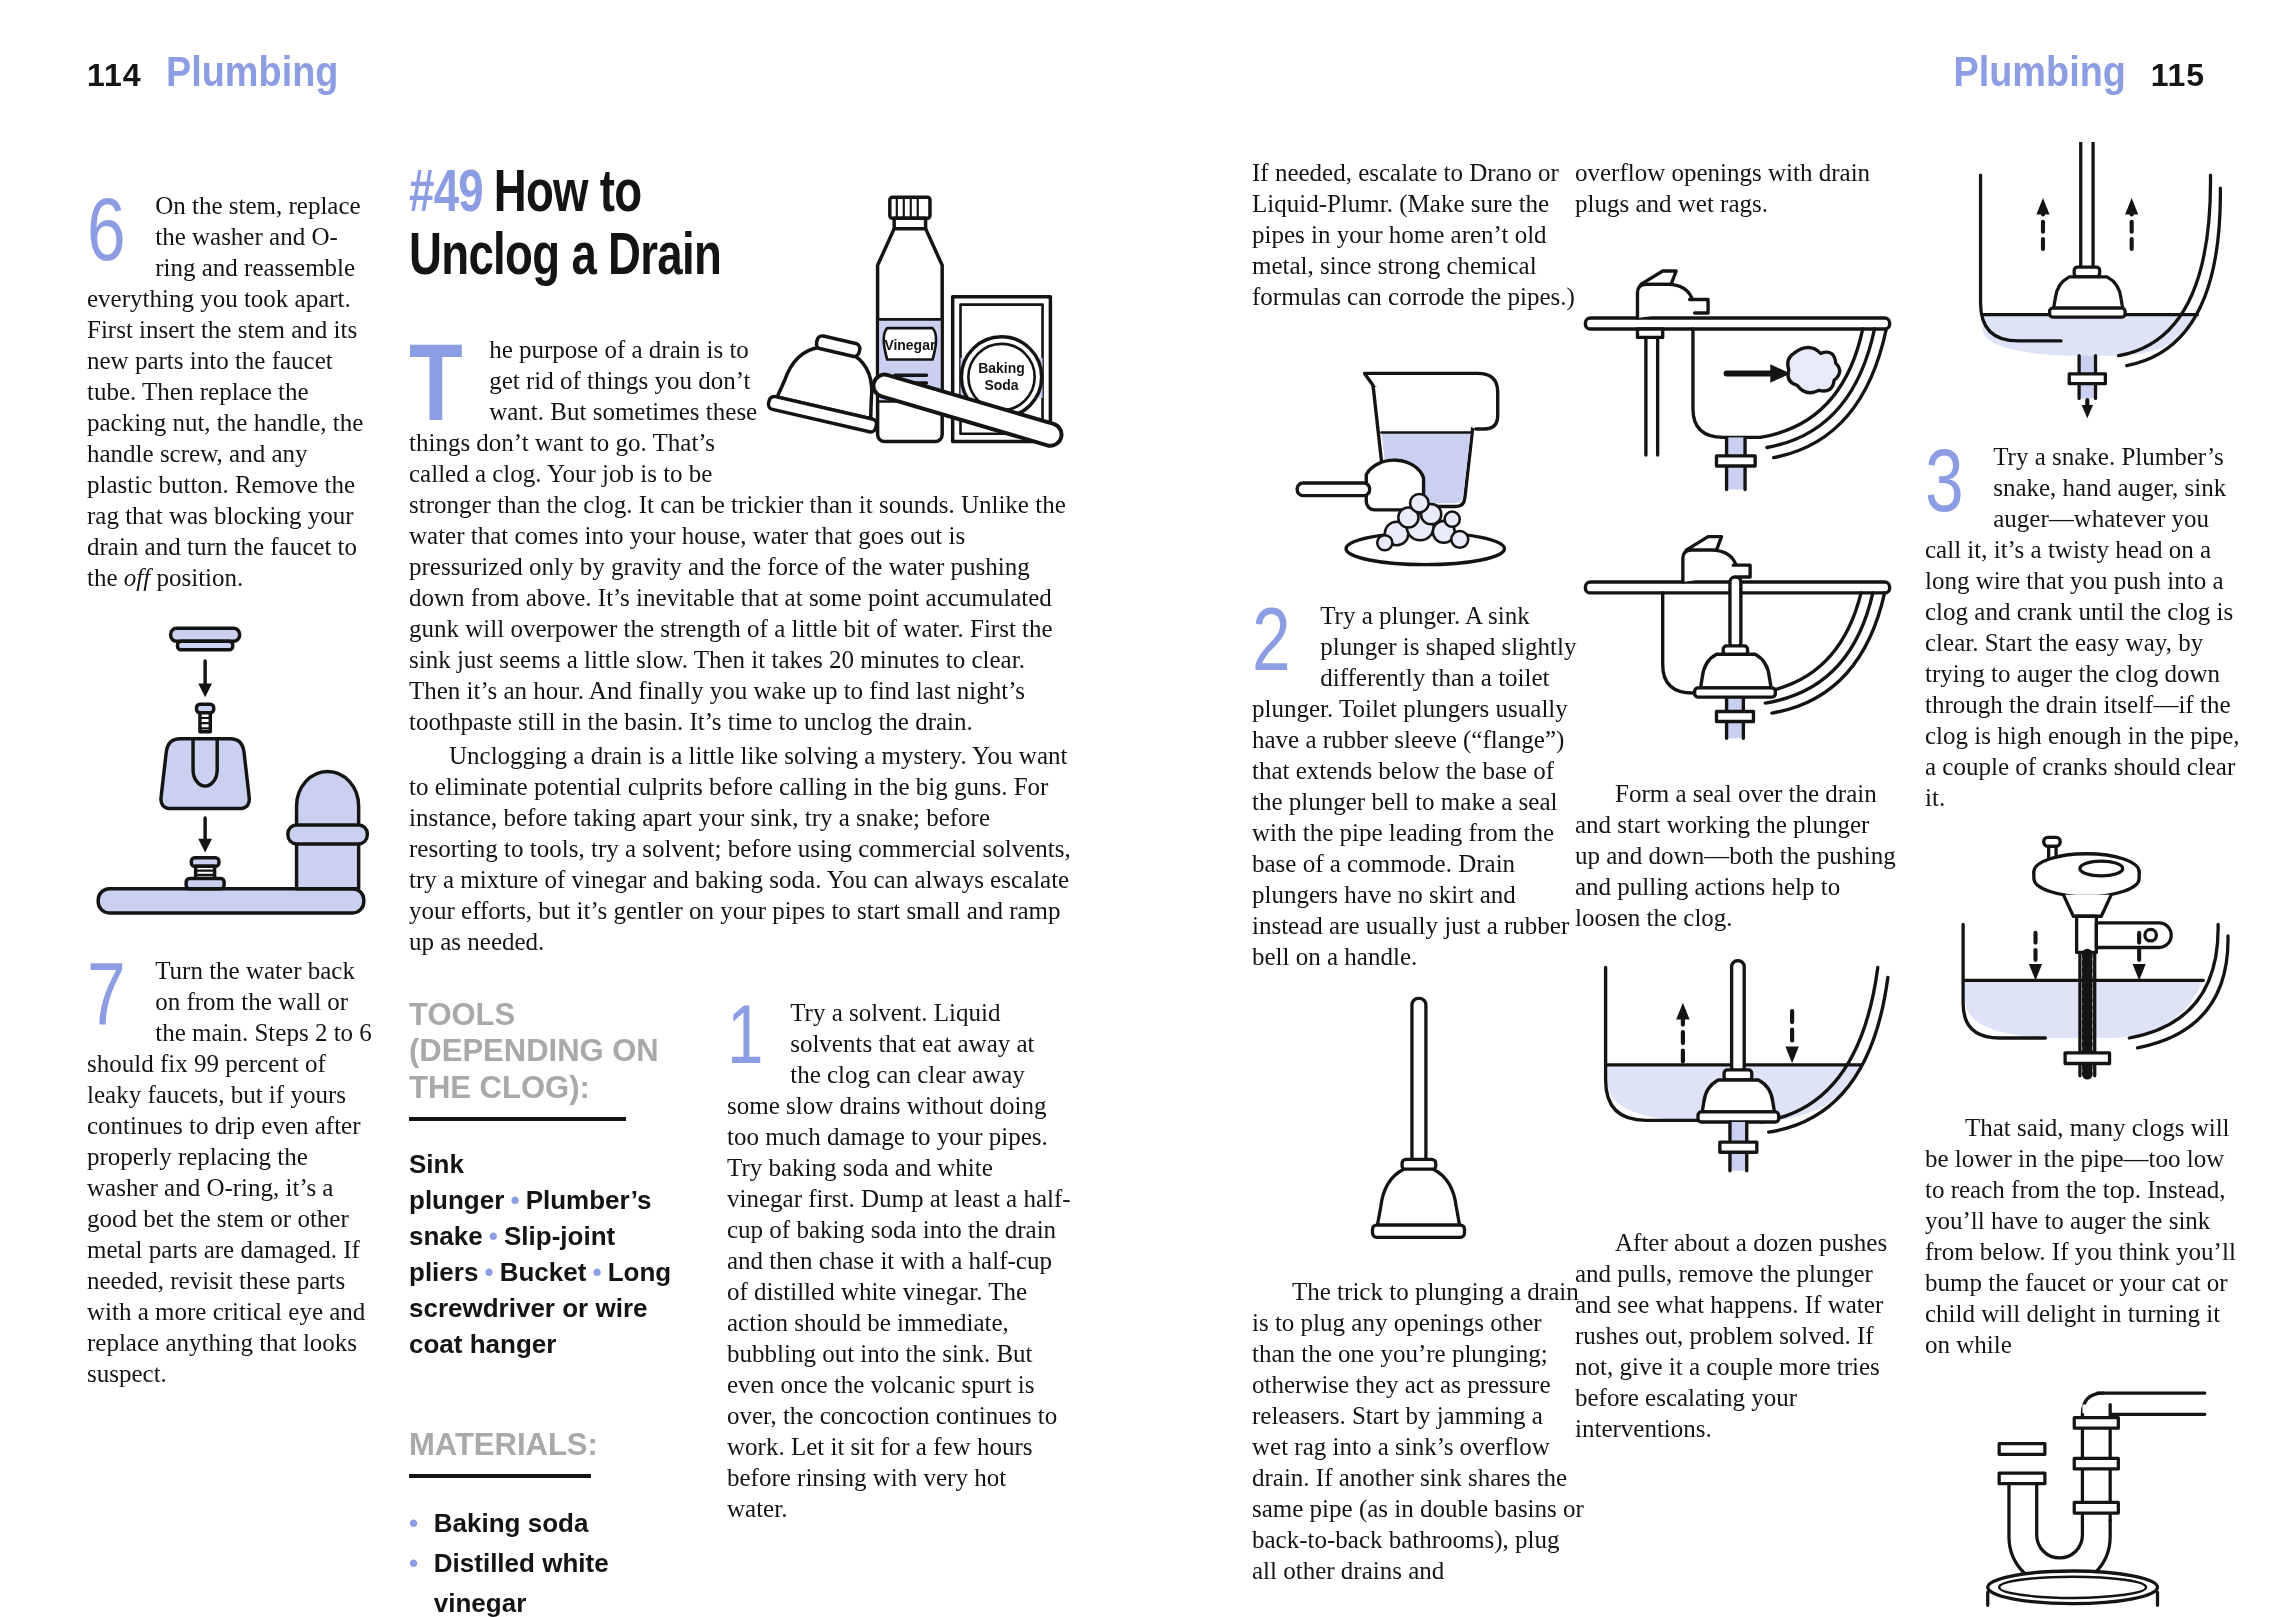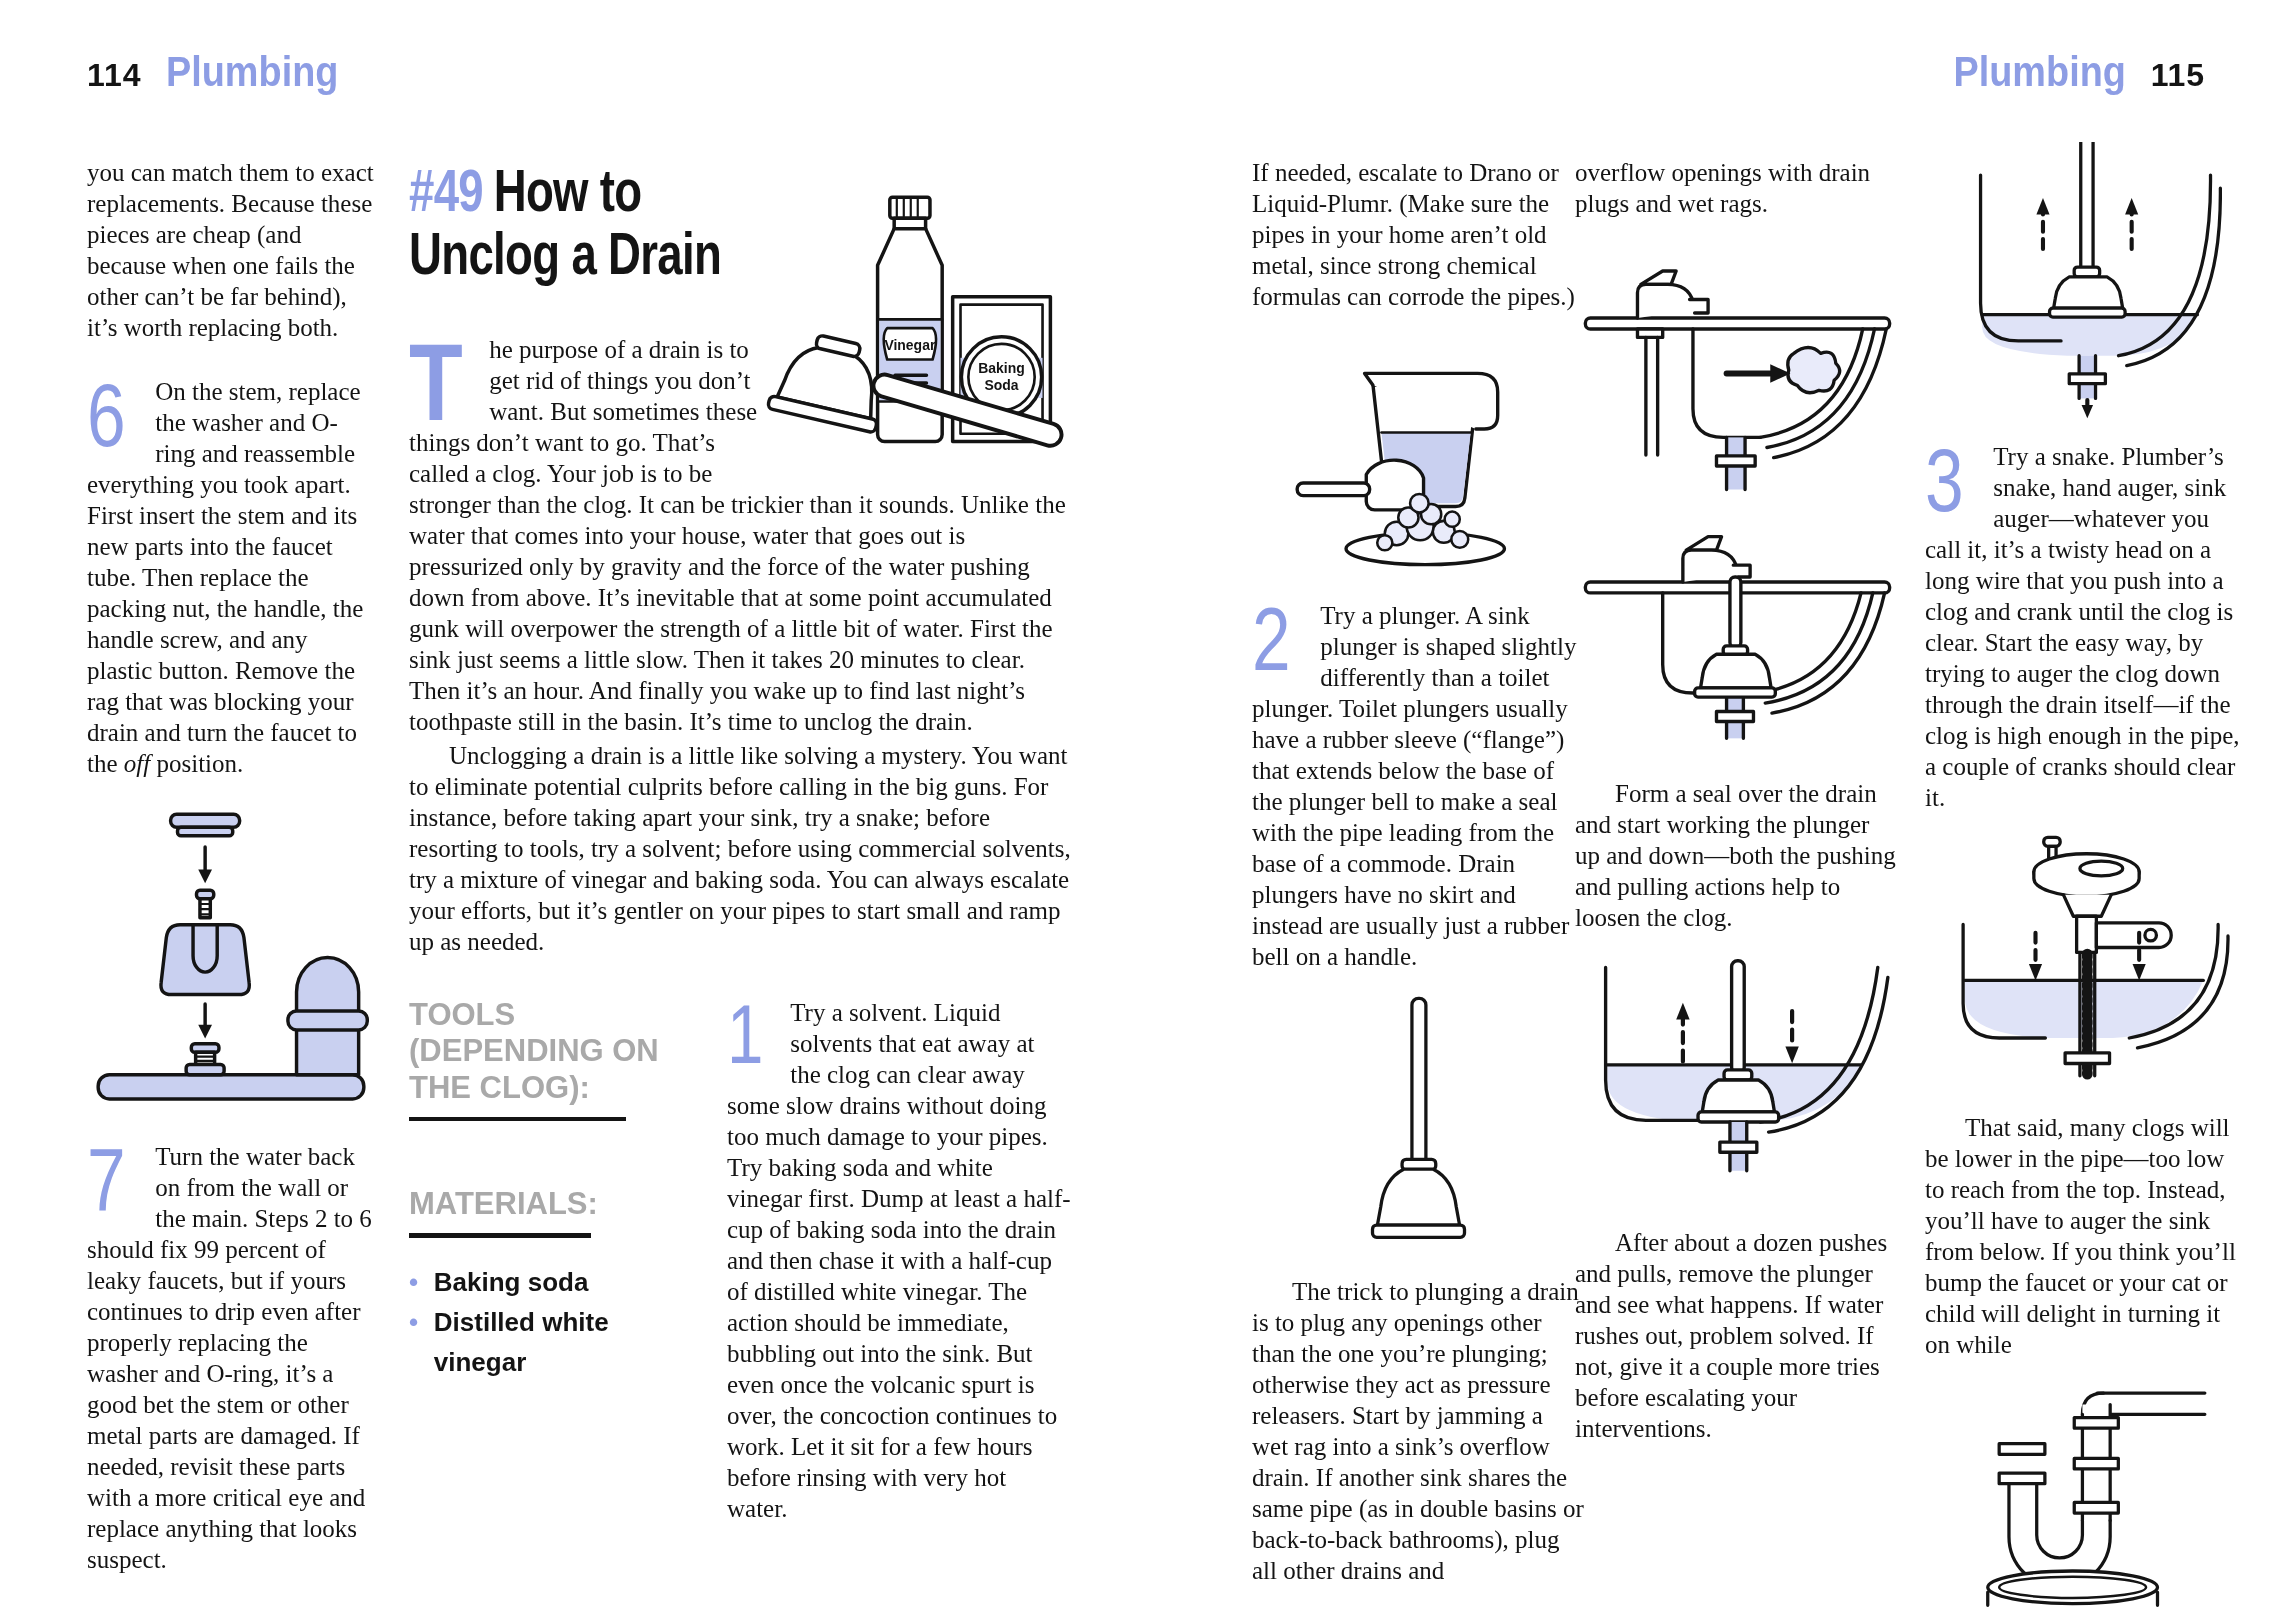--- a/index.html
+++ b/index.html
@@ -70,21 +70,20 @@
   <span class="pagenum">114</span>
   <span class="section">Plumbing</span>
 </div>
 
 <div class="hdr right">
   <span class="section">Plumbing</span>
   <span class="pagenum">115</span>
 </div>
 
 <div id="col1" class="col">
-  <p>you can match them to exact replacements. Because these pieces are cheap (and because when one fails the other can’t be far behind), it’s worth replacing both.</p>
 
   <div class="step">
     <span class="stepnum">6</span>
     <p><span>On the stem, replace the washer and O-ring and reassemble everything you took apart. First insert the stem and its new parts into the faucet tube. Then replace the packing nut, the handle, the handle screw, and any plastic button. Remove the rag that was blocking your drain and turn the faucet to the </span><em>off</em><span> position.</span></p>
   </div>
 
   <div class="illo">
     <svg width="276" height="308" viewBox="0 0 320 356" fill="none" stroke="#141414" stroke-width="4" stroke-linejoin="round" stroke-linecap="round">
       <rect x="6" y="318" width="308" height="28" rx="13" fill="#c9d0f0"></rect>
       <path d="M236 318 v-96 a36 40 0 0 1 72 0 v96 z" fill="#c9d0f0"></path>
@@ -148,20 +147,21 @@
   </div>
 
   <p class="lead"><span class="spacer"></span><span class="dropcap">T</span><span>he purpose of a drain is to get rid of things you don’t want. But sometimes these things don’t want to go. That’s called a clog. Your job is to be stronger than the clog. It can be trickier than it sounds. Unlike the water that comes into your house, water that goes out is pressurized only by gravity and the force of the water pushing down from above. It’s inevitable that at some point accumulated gunk will overpower the strength of a little bit of water. First the sink just seems a little slow. Then it takes 20 minutes to clear. Then it’s an hour. And finally you wake up to find last night’s toothpaste still in the basin. It’s time to unclog the drain.</span></p>
 
   <p class="indent" style="margin-top:2.6px">Unclogging a drain is a little like solving a mystery. You want to eliminate potential culprits before calling in the big guns. For instance, before taking apart your sink, try a snake; before resorting to tools, try a solvent; before using commercial solvents, try a mixture of vinegar and baking soda. You can always escalate your efforts, but it’s gentler on your pipes to start small and ramp up as needed.</p>
 
   <div class="twocol">
     <div class="toolscol">
       <h3 class="shead">TOOLS (DEPENDING ON THE CLOG):</h3>
       <div class="rule" style="width:217px"></div>
+      <p class="tools-list"><span>Sink plunger</span><span class="bullet">•</span><span>Plumber’s snake</span><span class="bullet">•</span><span>Slip-joint pliers</span><span class="bullet">•</span><span>Bucket</span><span class="bullet">•</span><span>Long screwdriver or wire coat hanger</span></p>
 
       <div class="mats">
         <h3 class="shead">MATERIALS:</h3>
         <div class="rule" style="width:182px"></div>
         <div class="mat-row">
             <span class="bullet">•</span>
             <span>Baking soda</span>
           </div>
         <div class="mat-row">
             <span class="bullet">•</span>

